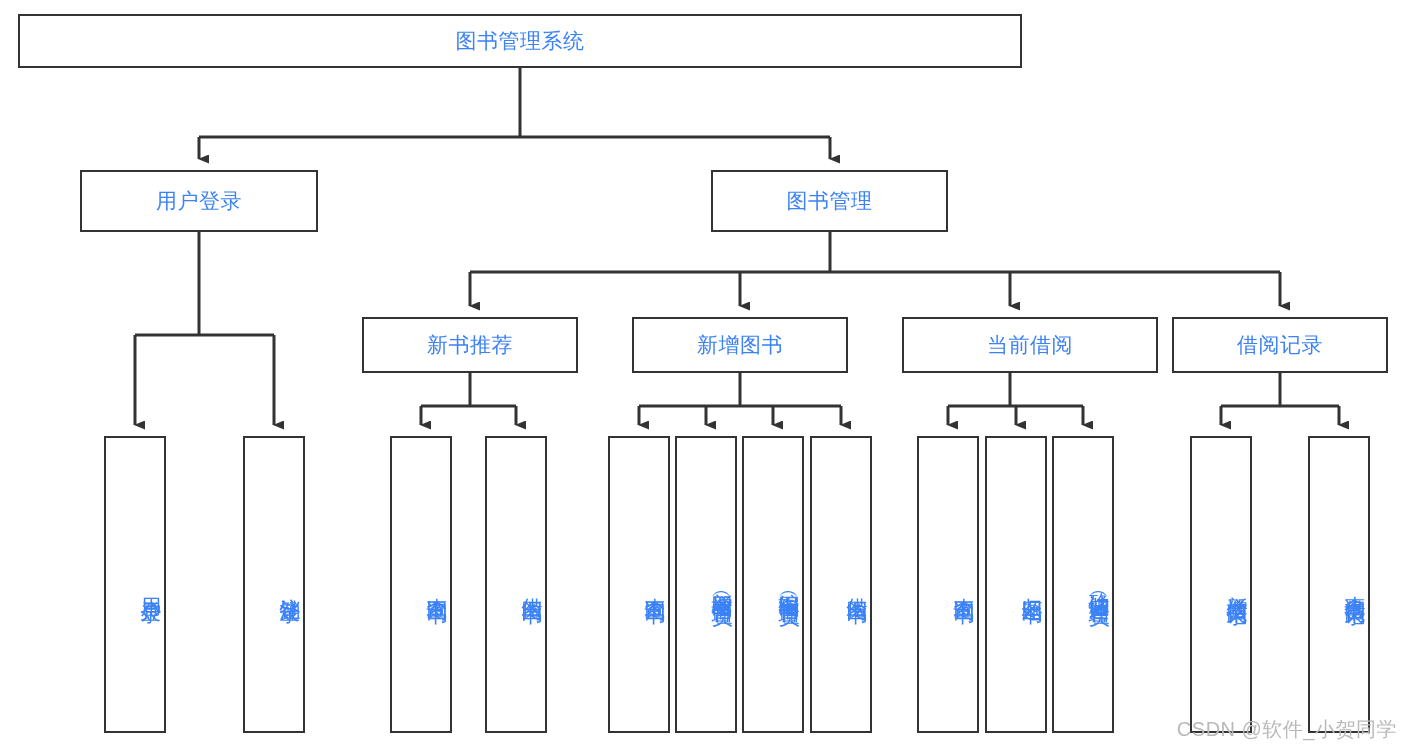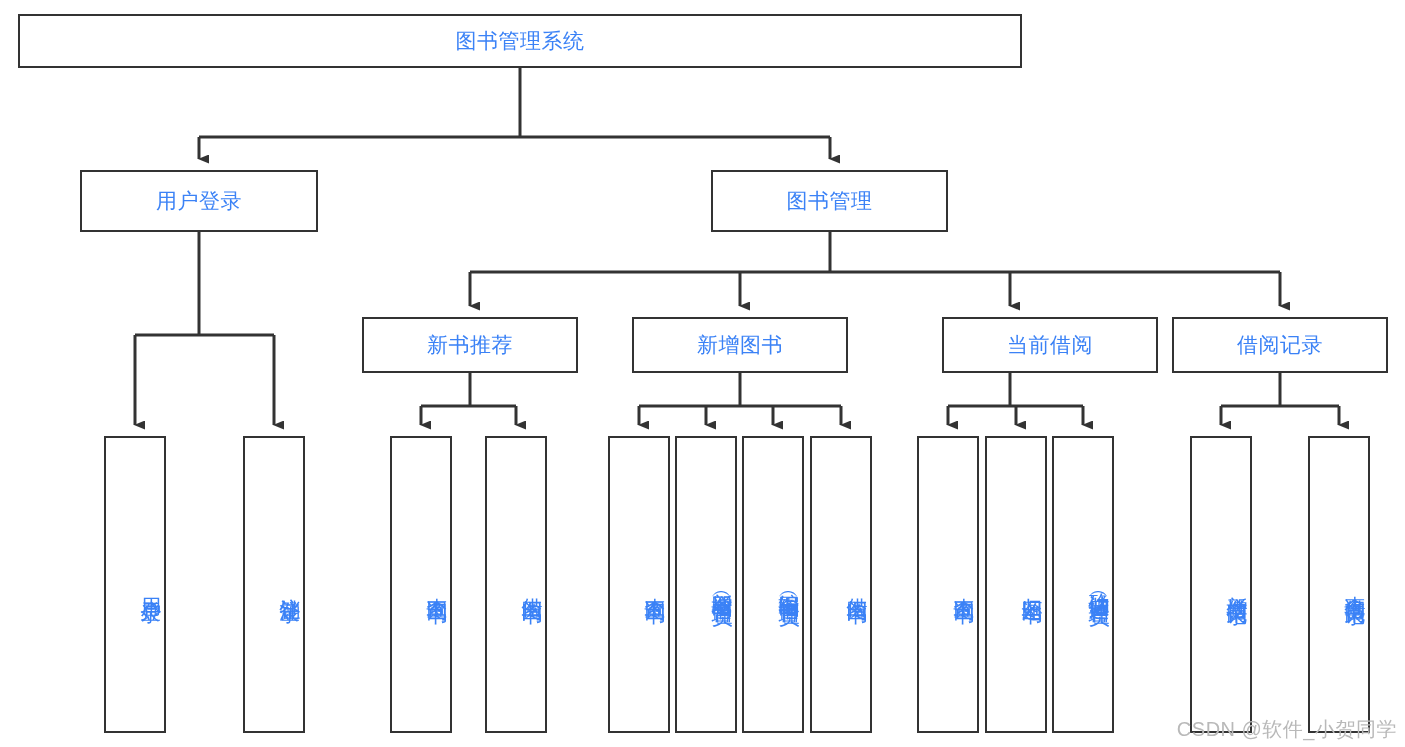--- a/index.html
+++ b/index.html
@@ -138,21 +138,21 @@
   <div class="node horizontal" style="left: 711px; top: 170px; width: 237px; height: 62px; justify-content: center;">
     <span class="node-label">图书管理</span>
   </div>
 
   <div class="node horizontal" style="left: 362px; top: 317px; width: 216px; height: 56px;">
     <span class="node-label">新书推荐</span>
   </div>
   <div class="node horizontal" style="left: 632px; top: 317px; width: 216px; height: 56px;">
     <span class="node-label">新增图书</span>
   </div>
-  <div class="node horizontal" style="left: 902px; top: 317px; width: 216px; height: 56px; margin-left: 40px;">
+  <div class="node horizontal" style="left: 902px; top: 317px; width: 256px; height: 56px;">
     <span class="node-label">当前借阅</span>
   </div>
   <div class="node horizontal" style="left: 1172px; top: 317px; width: 216px; height: 56px;">
     <span class="node-label">借阅记录</span>
   </div>
 
   <div class="node vertical" style="left: 104px; top: 436px; width: 62px; height: 297px;">
     <span class="node-label">用户登录</span>
   </div>
   <div class="node vertical" style="left: 243px; top: 436px; width: 62px; height: 297px;">

